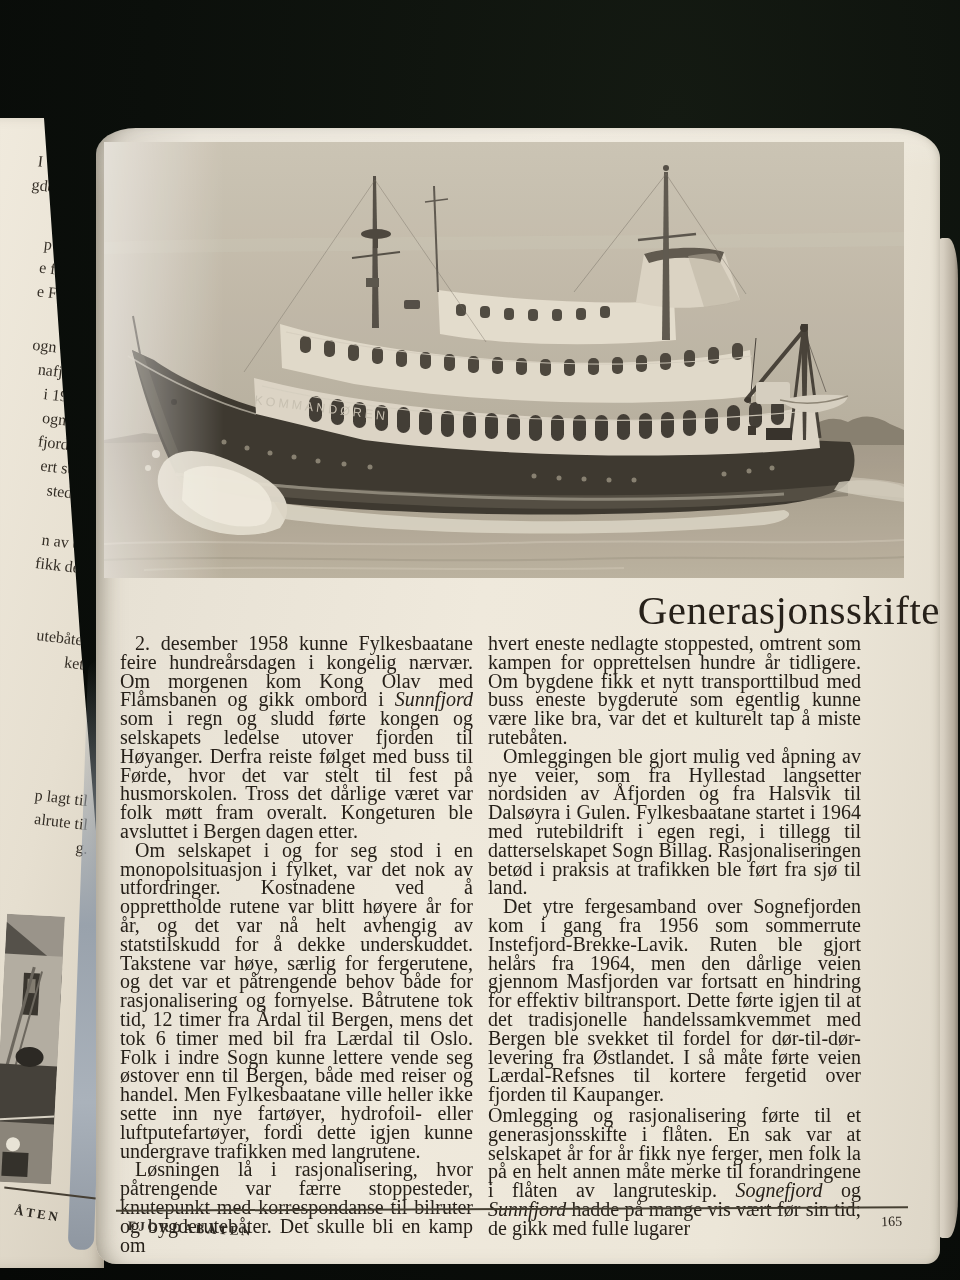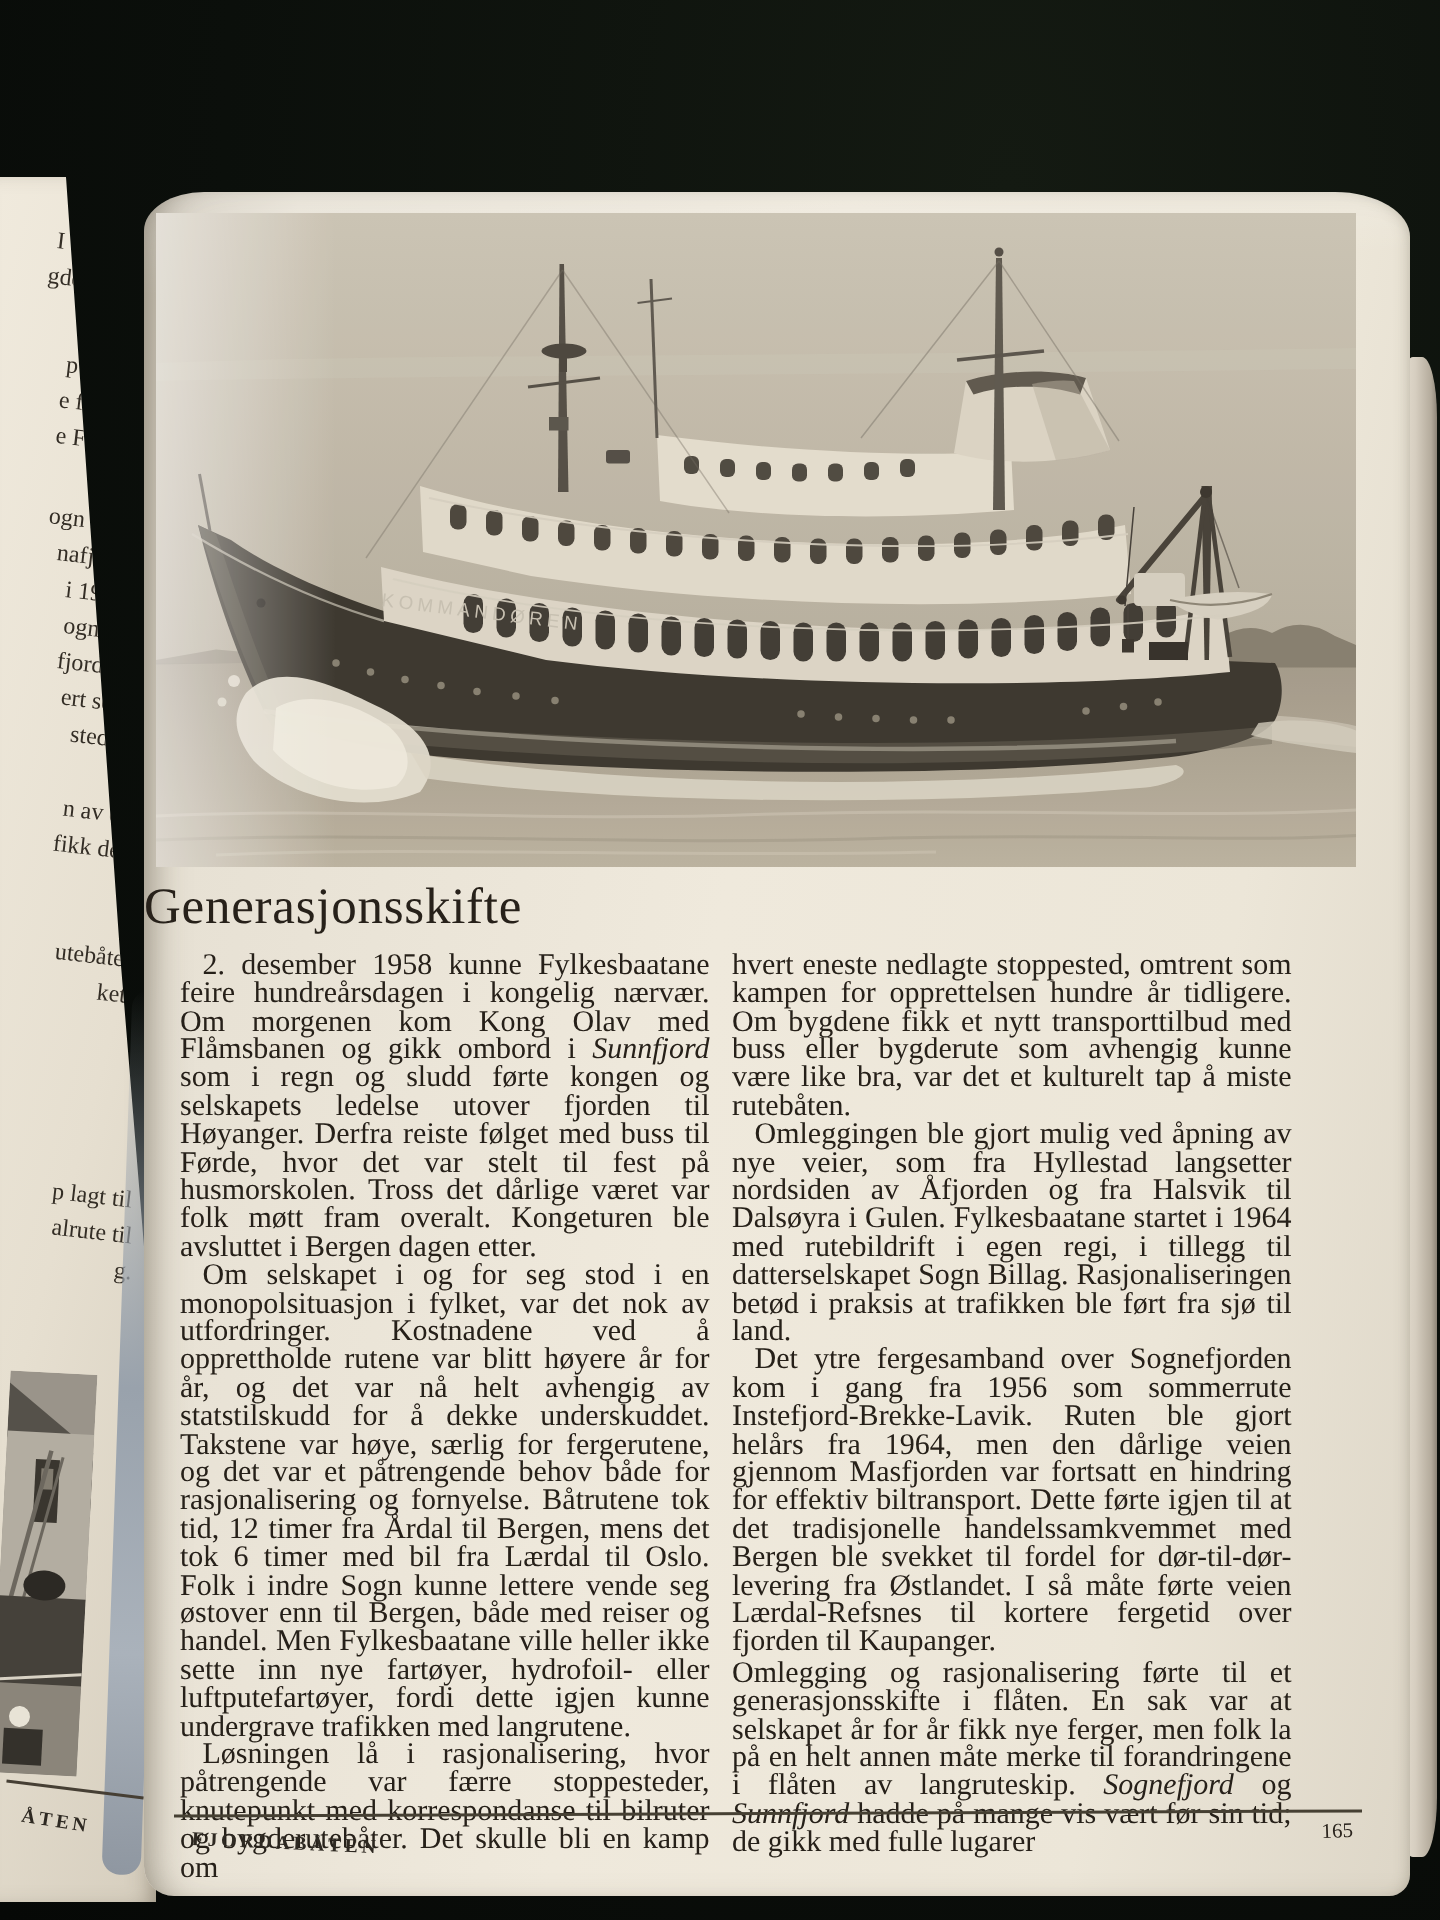--- a/index.html
+++ b/index.html
@@ -42,22 +42,22 @@
   .main-page{
     position:absolute;left:96px;top:128px;width:844px;height:1136px;z-index:3;
     background:
       linear-gradient(178deg, rgba(255,255,255,.25) 0%, rgba(255,255,255,0) 6%),
       linear-gradient(100deg,#cfc8ba 0%,#e7e1d4 10%,#efe9dc 45%,#ece6d8 78%,#ddd6c7 100%);
     border-radius:40px 50px 14px 20px / 26px 30px 14px 20px;
     box-shadow:inset 18px 0 26px -16px rgba(70,62,46,.55), inset -6px 0 10px -6px rgba(90,82,64,.35);
   }
   .photo-frame{position:absolute;left:8px;top:14px;width:800px;height:436px;}
   .page-title{
-    position:absolute;top:458px;left:0;width:100%;text-align:left;
-    font-size:34px;color:#27211a;letter-spacing:.5px;
+    position:absolute;top:458px;left:0;width:100%;text-align:right;
+    font-size:41px;color:#27211a;letter-spacing:.5px;
   }
   .col{position:absolute;top:506px;font-size:20px;line-height:18.8px;color:#262019;}
   .col-left{left:24px;width:353px;}
   .col-right{left:392px;width:373px;}
   .col p{margin:0;text-align:justify;}
   .col p.ind{text-indent:15px;}
   .col p.gap{margin-top:2px;}
   .col .it{font-style:italic;}
   .footer-rule{position:absolute;left:20px;top:1080px;width:792px;height:2px;background:#46403394;background:#464033;transform:rotate(-.25deg);}
   .footer-title{
@@ -292,21 +292,21 @@
   </div>
 
   <div class="page-title">Generasjonsskifte</div>
 
   <div class="col col-left">
       <p class="ind"><span>2. desember 1958 kunne Fylkesbaatane feire hundreårsdagen i kongelig nærvær.  Om morgenen kom Kong Olav med Flåmsbanen og gikk ombord i </span><span class="it">Sunnfjord</span><span> som i regn og sludd førte kongen og selskapets ledelse utover fjorden til Høyanger.  Derfra reiste følget med buss til Førde, hvor det var stelt til fest på husmorskolen.  Tross det dårlige været var folk møtt fram overalt.  Kongeturen ble avsluttet i Bergen dagen etter.</span></p>
       <p class="ind"><span>Om selskapet i og for seg stod i en monopolsituasjon i fylket, var det nok av utfordringer.   Kostnadene ved å opprettholde rutene var blitt høyere år for år, og det var nå helt avhengig av statstilskudd for å dekke underskuddet. Takstene var høye, særlig for fergerutene, og det var et påtrengende behov både for rasjonalisering og fornyelse. Båtrutene tok tid, 12 timer fra Årdal til Bergen, mens det tok 6 timer med bil fra Lærdal til Oslo.  Folk i indre Sogn kunne lettere vende seg østover enn til Bergen, både med reiser og handel.  Men Fylkesbaatane ville heller ikke sette inn nye fartøyer, hydrofoil- eller luftputefartøyer, fordi dette igjen kunne undergrave trafikken med langrutene.</span></p>
       <p class="ind"><span>Løsningen lå i rasjonalisering, hvor påtrengende var færre stoppesteder, knutepunkt med korrespondanse til bilruter og bygderutebåter.   Det skulle bli en kamp om</span></p>
     </div>
   <div class="col col-right">
-      <p><span>hvert eneste nedlagte stoppested, omtrent som kampen for opprettelsen hundre år tidligere. Om bygdene fikk et nytt transporttilbud med buss eller bygderute som avhengig kunne være like bra, var det et kulturelt tap å miste rutebåten.</span></p>
+      <p><span>hvert eneste nedlagte stoppested, omtrent som kampen for opprettelsen hundre år tidligere. Om bygdene fikk et nytt transporttilbud med buss eneste bygderute som egentlig kunne være like bra, var det et kulturelt tap å miste rutebåten.</span></p>
       <p class="ind"><span>Omleggingen ble gjort mulig ved åpning av nye veier, som fra Hyllestad langsetter nordsiden av Åfjorden og fra Halsvik til Dalsøyra i Gulen.  Fylkesbaatane startet i 1964 med rutebildrift i egen regi, i tillegg til datterselskapet Sogn Billag.  Rasjonaliseringen betød i praksis at trafikken ble ført fra sjø til land.</span></p>
       <p class="ind"><span>Det ytre fergesamband over Sognefjorden kom i gang fra 1956 som sommerrute Instefjord-Brekke-Lavik. Ruten ble gjort helårs fra 1964, men den dårlige veien gjennom Masfjorden var fortsatt en hindring for effektiv biltransport. Dette førte igjen til at det tradisjonelle handelssamkvemmet med Bergen ble svekket til fordel for dør-til-dør-levering fra Østlandet.  I så måte førte veien Lærdal-Refsnes til kortere fergetid over fjorden til Kaupanger.</span></p>
       <p class="gap"><span>Omlegging og rasjonalisering førte til et generasjonsskifte i flåten.  En sak var at selskapet år for år fikk nye ferger, men folk la på en helt annen måte merke til forandringene i flåten av langruteskip.  </span><span class="it">Sognefjord</span><span> og </span><span class="it">Sunnfjord</span><span> hadde på mange vis vært før sin tid; de gikk med fulle lugarer</span></p>
     </div>
 
   <div class="footer-rule"></div>
   <div class="footer-title">FJORDABÅTEN</div>
   <div class="footer-page-num">165</div>
 </div>
 

